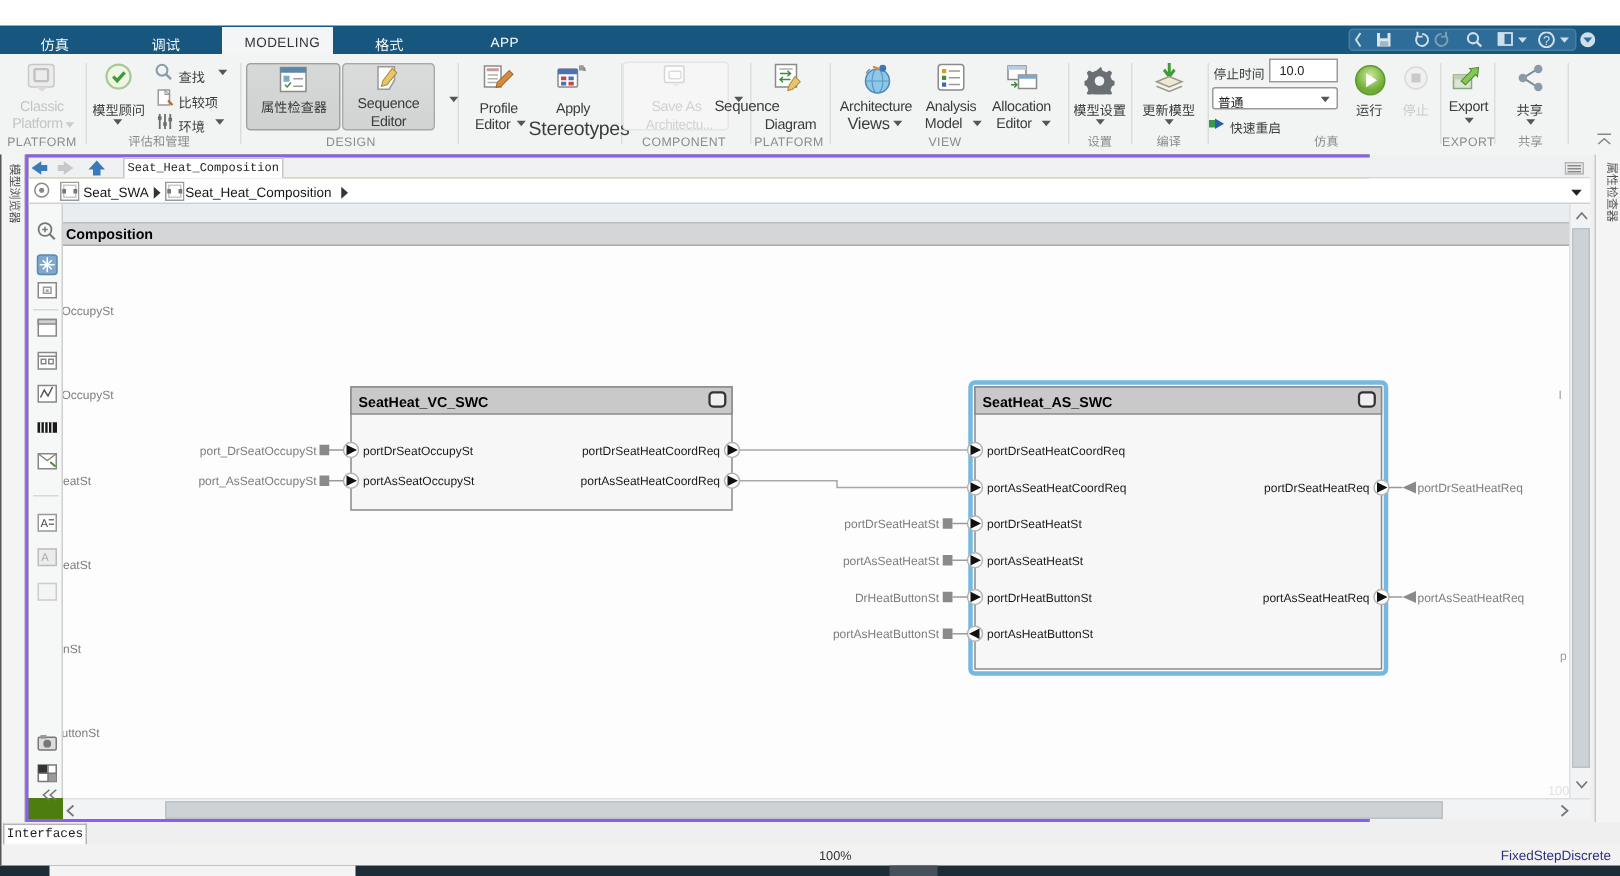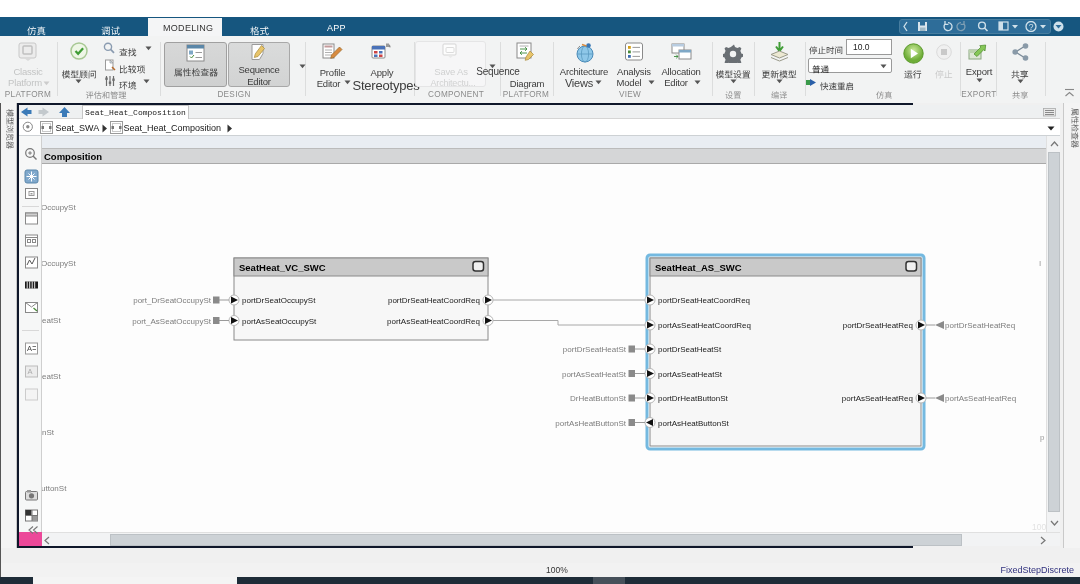--- a/index.html
+++ b/index.html
@@ -387,21 +387,21 @@
  </div>
  <div class="abs" style="left:1063px;top:0;width:17px;height:445px;background:#f4f4f4;border-left:1px solid #c9c9c9">
    <div class="abs" style="left:15px;top:5px;font-size:0;line-height:0;transform-origin:0 0;transform:rotate(90deg)"><svg width="40" height="9" style="vertical-align:middle;" fill="#555555">
             <path transform="translate(0.0,7.0) scale(0.008000,-0.008000)" d="M214 736H811V647H214ZM140 796V504C140 344 131 121 32 -36C51 -43 84 -62 98 -74C200 90 214 334 214 504V587H886V796ZM360 381H537V310H360ZM605 381H787V310H605ZM668 120 698 76 605 73V150H832V-12C832 -22 829 -26 817 -26C805 -27 768 -27 724 -25C731 -41 740 -62 743 -79C806 -79 847 -79 871 -70C896 -60 902 -45 902 -12V204H605V261H858V429H605V488C694 495 778 505 843 517L798 563C678 540 453 527 271 524C278 511 285 489 287 475C366 475 453 478 537 483V429H292V261H537V204H252V-81H321V150H537V71L361 65L365 8C463 12 596 19 729 26L755 -22L802 -4C784 32 746 91 713 134Z"></path>
             <path transform="translate(8.0,7.0) scale(0.008000,-0.008000)" d="M172 840V-79H247V840ZM80 650C73 569 55 459 28 392L87 372C113 445 131 560 137 642ZM254 656C283 601 313 528 323 483L379 512C368 554 337 625 307 679ZM334 27V-44H949V27H697V278H903V348H697V556H925V628H697V836H621V628H497C510 677 522 730 532 782L459 794C436 658 396 522 338 435C356 427 390 410 405 400C431 443 454 496 474 556H621V348H409V278H621V27Z"></path>
             <path transform="translate(16.0,7.0) scale(0.008000,-0.008000)" d="M468 530V465H807V530ZM397 355C425 279 453 179 461 113L523 131C514 195 486 294 456 370ZM591 383C609 307 626 208 631 142L694 153C688 218 670 315 650 391ZM179 840V650H49V580H172C145 448 89 293 33 211C45 193 63 160 71 138C111 200 149 300 179 404V-79H248V442C274 393 303 335 316 304L361 357C346 387 271 505 248 539V580H352V650H248V840ZM624 847C556 706 437 579 311 502C325 487 347 455 356 440C458 511 558 611 634 726C711 626 826 518 927 451C935 471 952 501 966 519C864 579 739 689 670 786L690 823ZM343 35V-32H938V35H754C806 129 866 265 908 373L842 391C807 284 744 131 690 35Z"></path>
             <path transform="translate(24.0,7.0) scale(0.008000,-0.008000)" d="M295 218H700V134H295ZM295 352H700V270H295ZM221 406V80H778V406ZM74 20V-48H930V20ZM460 840V713H57V647H379C293 552 159 466 36 424C52 410 74 382 85 364C221 418 369 523 460 642V437H534V643C626 527 776 423 914 372C925 391 947 420 964 434C838 473 702 556 615 647H944V713H534V840Z"></path>
             <path transform="translate(32.0,7.0) scale(0.008000,-0.008000)" d="M196 730H366V589H196ZM622 730H802V589H622ZM614 484C656 468 706 443 740 420H452C475 452 495 485 511 518L437 532V795H128V524H431C415 489 392 454 364 420H52V353H298C230 293 141 239 30 198C45 184 64 158 72 141L128 165V-80H198V-51H365V-74H437V229H246C305 267 355 309 396 353H582C624 307 679 264 739 229H555V-80H624V-51H802V-74H875V164L924 148C934 166 955 194 972 208C863 234 751 288 675 353H949V420H774L801 449C768 475 704 506 653 524ZM553 795V524H875V795ZM198 15V163H365V15ZM624 15V163H802V15Z"></path>
           </svg></div>
  </div>
- <div class="abs" style="left:17px;top:0;width:896px;height:445px;border:2px solid #0f172a;background:#ec4899">
+ <div class="abs" style="left:17px;top:0;width:896px;height:445px;border:2px solid #8b5cf6;background:#4d7c0f">
    <div class="abs" style="left:0;top:0;width:1041px;height:14px;background:#eef0f1;border-bottom:1px solid #d5d5d5"></div>
 <svg class="abs" style="left:1px;top:1px" width="52" height="12">
           <path d="M1 6 L7.5 1.5 L7.5 4 L11.5 4 L11.5 8 L7.5 8 L7.5 10.5 Z" fill="#3a7ab8"></path>
           <path d="M29 6 L22.5 1.5 L22.5 4 L18.5 4 L18.5 8 L22.5 8 L22.5 10.5 Z" fill="#c3c9cd"></path>
           <path d="M44.5 1 L50 7 L47 7 L47 11 L42 11 L42 7 L39 7 Z" fill="#3a7ab8"></path>
         </svg>
 <div class="abs" style="left:63px;top:0;width:107px;height:14px;background:#fff;border:1px solid #c5c5c5;border-bottom:none;font-family:'Liberation Mono',monospace;font-size:8px;color:#222;text-align:center;line-height:13px">Seat_Heat_Composition</div>
 <svg class="abs" style="left:1024px;top:3px" width="14" height="9">
           <rect x="0.5" y="0.5" width="12" height="7.5" fill="#e8e8e8" stroke="#aaa" stroke-width=".8"></rect>
           <g stroke="#8a8a8a">
@@ -614,20 +614,23 @@
             <path d="M5 1 L1 4.5 L5 8" fill="none" stroke="#777" stroke-width="1.2"></path>
           </svg>
           <div class="abs" style="left:68px;top:1px;width:852px;height:12px;background:#cdd2d6;border:1px solid #bcc1c5"></div>
           <svg class="abs" style="left:998px;top:3px" width="6" height="9">
             <path d="M1 1 L5 4.5 L1 8" fill="none" stroke="#777" stroke-width="1.2"></path>
           </svg>
         </div>
  </div>
 </div>
 
+<div class="abs" style="left:0;top:548px;width:1080px;height:15px;background:#efefef">
+ <div class="abs" style="left:2px;top:1px;width:56px;height:14px;background:#fdfdfd;border:1px solid #b5b5b5;border-bottom:none;font-family:'Liberation Mono',monospace;font-size:8.5px;color:#222;text-align:center;line-height:13px">Interfaces</div>
+</div>
 <div class="abs" style="left:0;top:563px;width:1080px;height:14px;background:#f2f2f2">
  <div class="abs" style="left:546px;top:2px;font-size:8.5px;color:#333">100%</div>
  <div class="abs" style="left:1074px;top:2px;transform:translateX(-100%);font-size:9px;color:#30317e">FixedStepDiscrete</div>
 </div>
 <div class="abs" style="left:0;top:577px;width:1080px;height:7px;background:#1e2c38">
  <div class="abs" style="left:33px;top:0;width:204px;height:7px;background:#f4f4f4"></div>
  <div class="abs" style="left:593px;top:0;width:32px;height:7px;background:#46505a"></div>
 </div>
 
 <div class="abs" style="left:0;top:103px;width:1px;height:474px;background:#555"></div>

